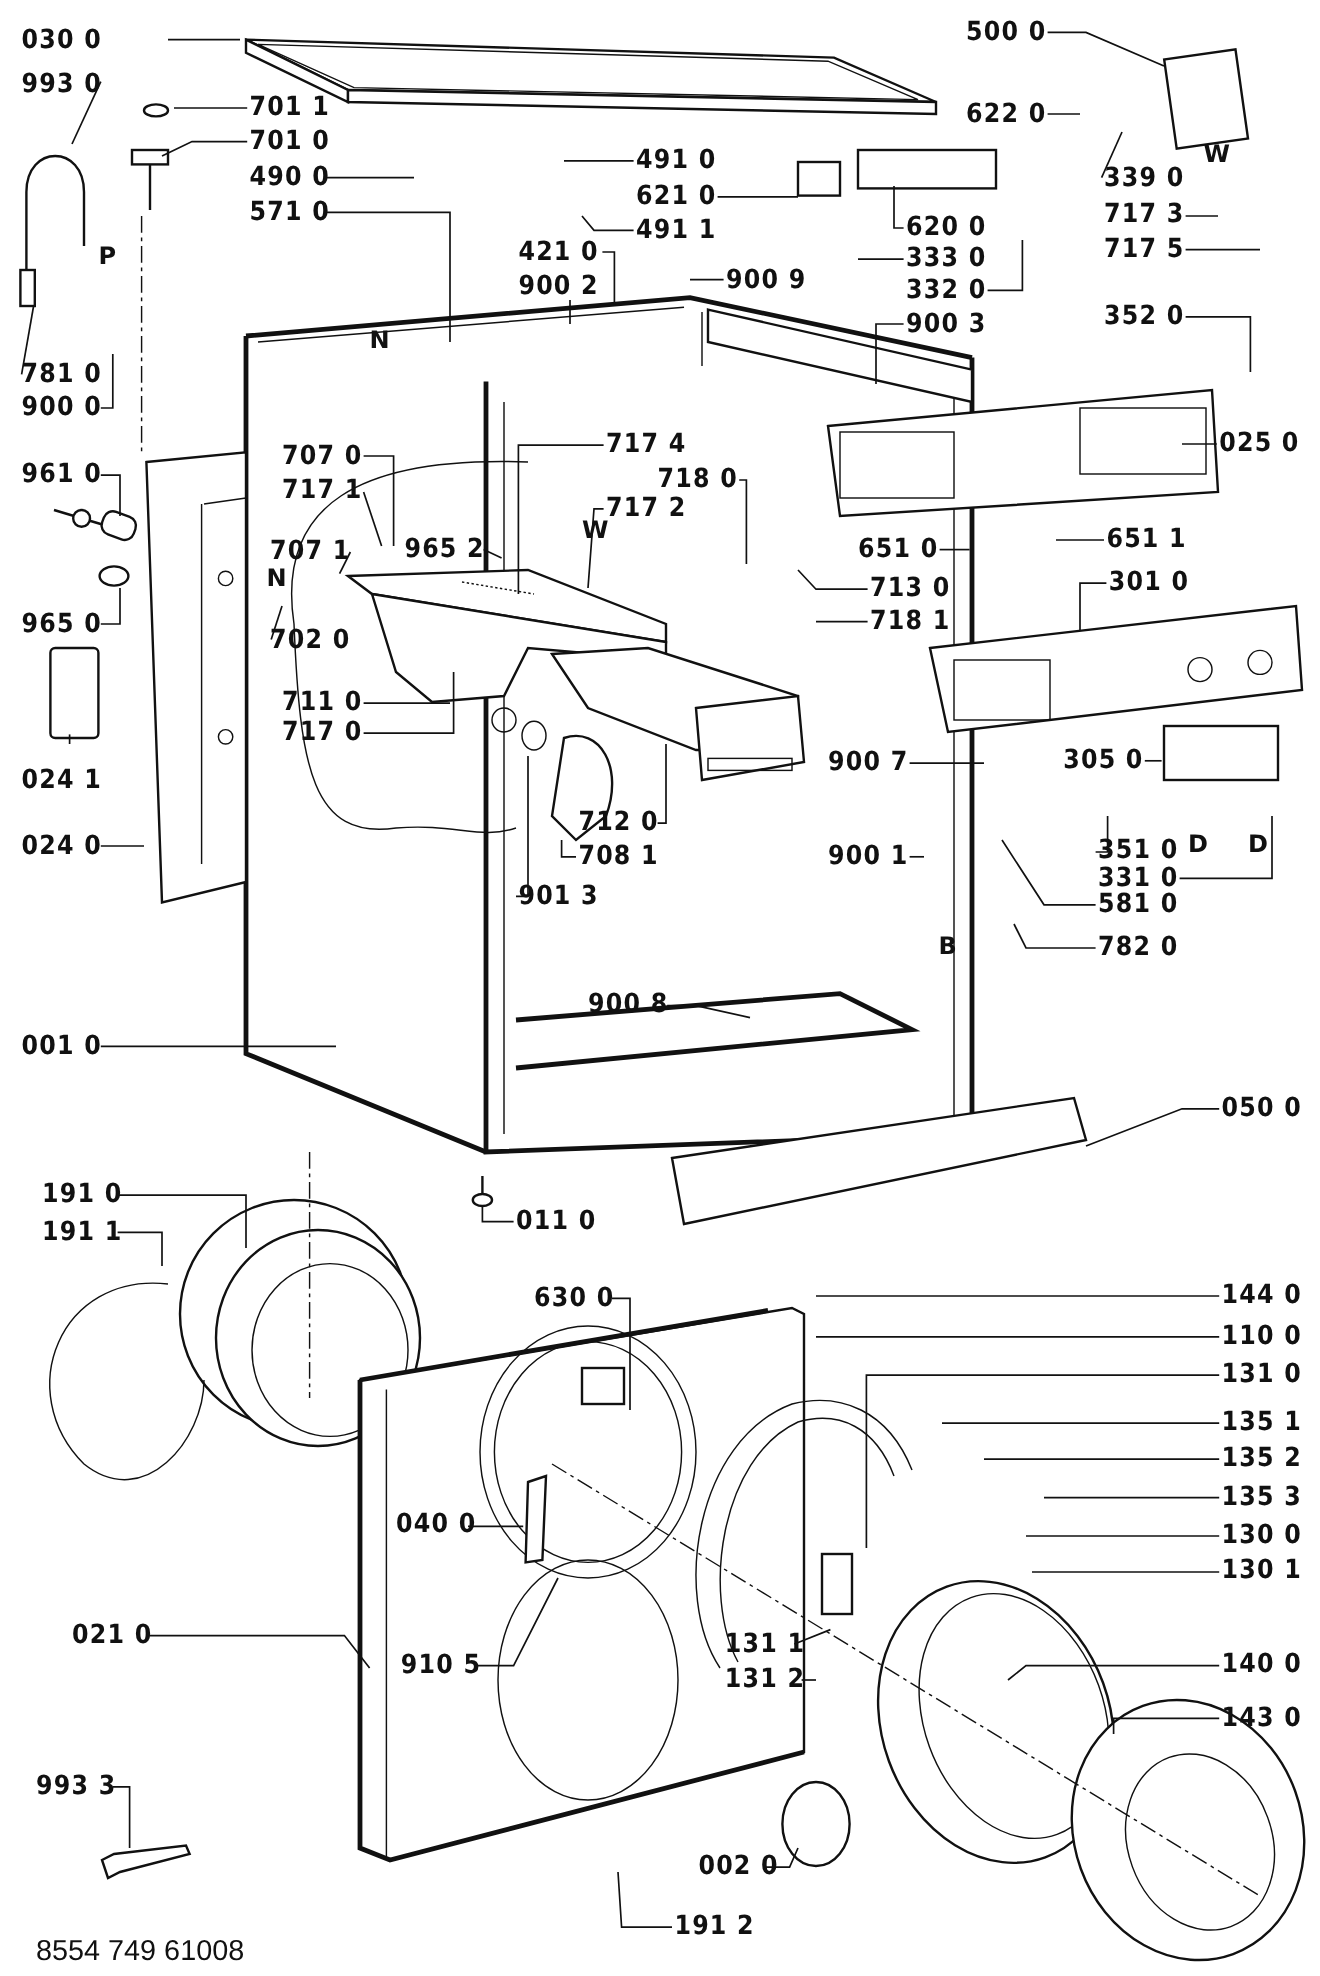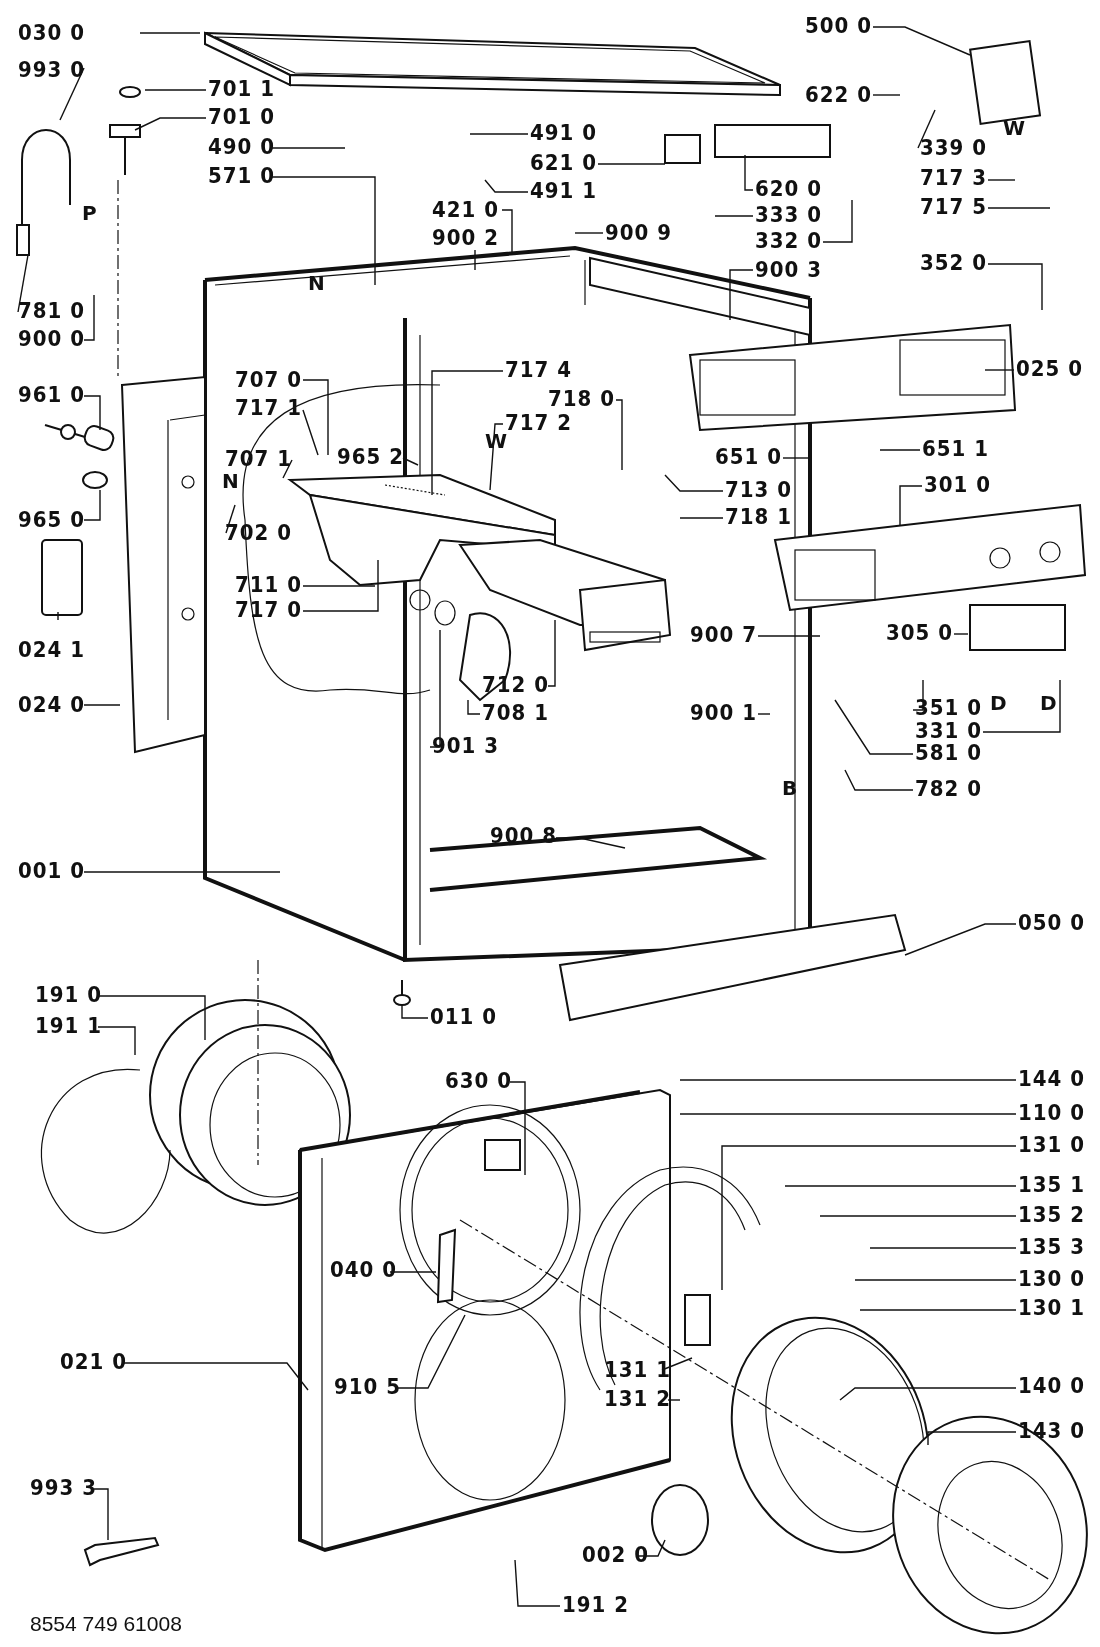--- a/index.html
+++ b/index.html
@@ -5,21 +5,21 @@
     html, body { margin: 0; padding: 0; background: #ffffff; }
     body { width: 1100px; height: 1647px; position: relative; overflow: hidden; }
     #diagram { position: absolute; left: 0; top: 0; width: 1100px; height: 1647px; }
     .lbl { font-family: "DejaVu Sans Condensed", "DejaVu Sans", sans-serif; font-weight: bold; font-size: 22px; fill: #111; letter-spacing: 1px; }
     .lbl-small { font-family: "DejaVu Sans", sans-serif; font-weight: bold; font-size: 20px; fill: #111; }
     .leader { stroke: #111; stroke-width: 1.4; fill: none; }
     .part { stroke: #111; stroke-width: 2; fill: #fff; }
     .part-thin { stroke: #111; stroke-width: 1.2; fill: none; }
     .part-heavy { stroke: #111; stroke-width: 4; fill: none; }
     .dash { stroke: #111; stroke-width: 1.2; fill: none; stroke-dasharray: 14 4 3 4; }
-    .footer { position: absolute; left: 30px; top: 1612px; font-family: "Liberation Sans", sans-serif; font-size: 21px; color: #111; }
+    .footer { position: absolute; left: 30px; top: 1612px; font-family: "Liberation Sans", sans-serif; font-size: 24px; color: #111; }
   </style>
 </head>
 <body>
 
 <svg id="diagram" viewBox="0 0 1100 1647" xmlns="http://www.w3.org/2000/svg">
 
   <g id="parts">
 
     <g>
       <polygon class="part" points="205,33 695,48 780,85 290,75"></polygon>

